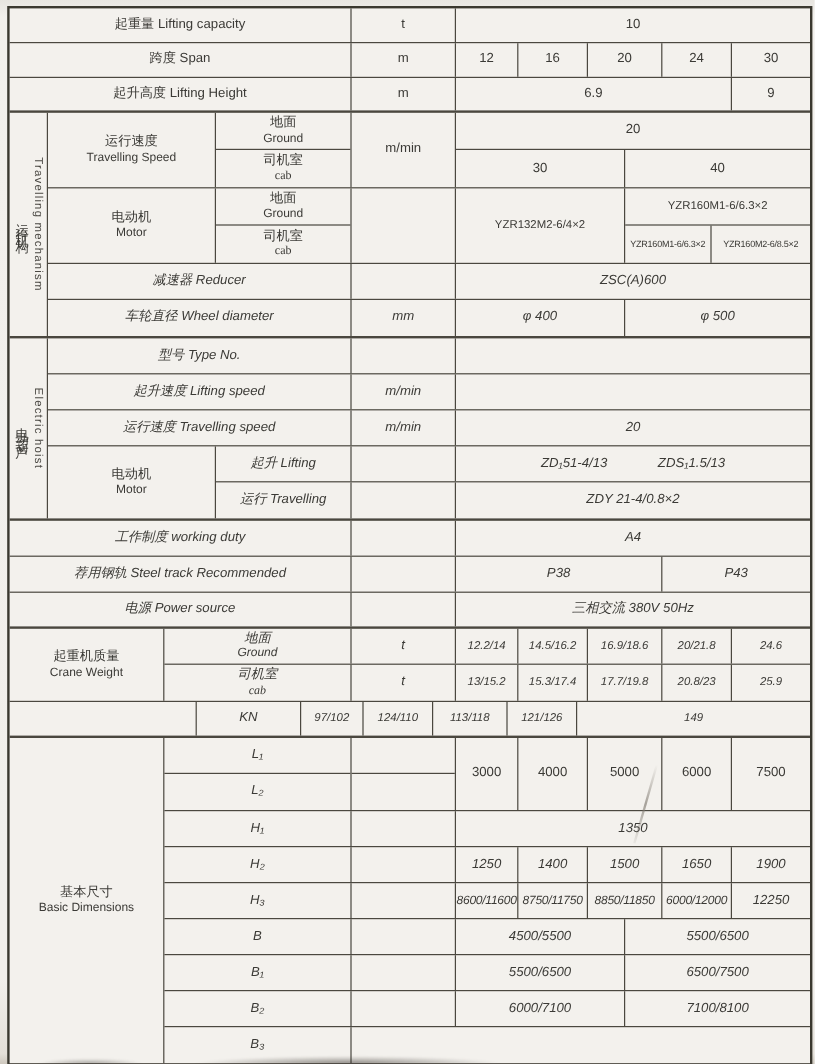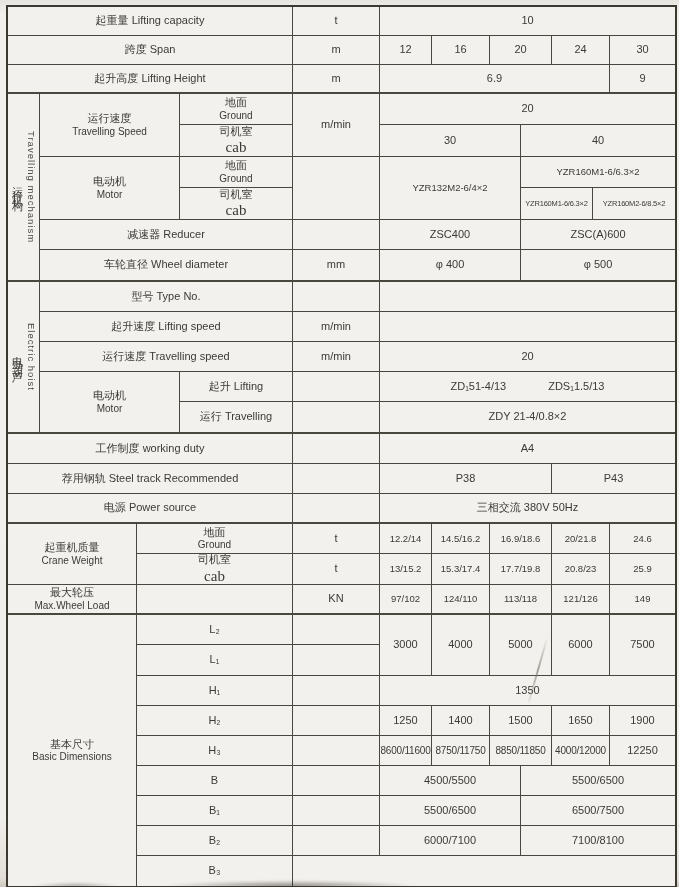--- a/index.html
+++ b/index.html
@@ -22,37 +22,37 @@
   .vx { display: flex; flex-direction: column; min-height: 0; }
   .hx > * { border-right: 1px solid #4a473f; flex: 0 0 auto; }
   .hx > *:last-child { border-right: none; }
   .vx > * { border-bottom: 1px solid #4a473f; }
   .vx > *:last-child { border-bottom: none; }
   .tbl > .sep { border-bottom-width: 2px; }
   .grow { flex: 1 1 auto !important; min-width: 0; }
   .c { display: flex; align-items: center; justify-content: center; text-align: center; font-size: 11px; line-height: 1.2; overflow: hidden; }
   .two { flex-direction: column; }
   .two span { display: block; }
-  .r29 { height: 29px; } .r30 { height: 30px; } .r31 { height: 31px; }
+  .r29 { height: 29px; } .r30 { height: 30px; font-style: italic; } .r31 { height: 31px; }
   .w-cat { width: 32px; }
   .w-lab { width: 140px; }
   .w-sub { width: 113px; }
   .w-unit { width: 87px; }
   .w-lab2 { width: 253px; }
   .w-labfull { width: 285px; }
   .w-cwlab { width: 129px; }
   .w-cwsub { width: 156px; }
   .cA { width: 52px; } .cB { width: 58px; } .cC { width: 62px; } .cD { width: 58px; }
   .bL { width: 141px; }
   .pL { width: 172px; }
   .sL { width: 230px; }
   .mL { width: 72px; }
   .zh-lab { font-size: 11px; }
   .en-lab { font-size: 10px; }
-  .cab { font-size: 15px; font-family: "Liberation Serif","DejaVu Serif",serif; }
+  .cab { font-size: 10px; font-family: "Liberation Serif","DejaVu Serif",serif; }
   .vlab { flex-direction: row; gap: 2px; }
   .vlab .vzh { writing-mode: vertical-rl; text-orientation: upright; font-size: 11px; letter-spacing: 5px; }
   .vlab .ven { writing-mode: vertical-rl; font-size: 9.5px; letter-spacing: 1px; color: #4a4843; }
   .pair { gap: 28px; margin-top: 47px; }
   .pairwide { gap: 42px; align-items: center; }
   .sm { font-size: 9.5px; }
   .xs { font-size: 7.5px; letter-spacing: -0.2px; }
   .h3v { font-size: 10px; letter-spacing: -0.2px; }
   
   .scratch { position: absolute; left: 537px; top: 636px; width: 2px; height: 68px; transform: rotate(16deg); background: linear-gradient(180deg, rgba(140,134,125,.0), rgba(125,119,110,.65), rgba(140,134,125,.1)); pointer-events: none; }
@@ -149,21 +149,20 @@
                 <div class="c grow xs">YZR160M2-6/8.5×2</div>
               </div>
             </div>
           </div>
         </div>
 
         <div class="hx r30">
           <div class="c w-lab2">减速器 Reducer</div>
           <div class="c w-unit"></div>
           <div class="grow hx">
-            <div class="c bL">ZSC400</div>
             <div class="c grow">ZSC(A)600</div>
           </div>
         </div>
 
         <div class="hx r30">
           <div class="c w-lab2">车轮直径 Wheel diameter</div>
           <div class="c w-unit">mm</div>
           <div class="grow hx">
             <div class="c bL">φ 400</div>
             <div class="c grow">φ 500</div>
@@ -281,46 +280,42 @@
             <div class="c cB sm">15.3/17.4</div>
             <div class="c cC sm">17.7/19.8</div>
             <div class="c cD sm">20.8/23</div>
             <div class="c grow sm">25.9</div>
           </div>
         </div>
       </div>
     </div>
 
     <div class="hx r30 sep">
-      <div class="c w-cwlab two">
-        <span class="zh-lab">最大轮压</span>
-        <span class="en-lab">Max.Wheel Load</span>
-      </div>
       <div class="c w-cwsub"></div>
       <div class="c w-unit">KN</div>
       <div class="grow hx">
         <div class="c cA sm">97/102</div>
         <div class="c cB sm">124/110</div>
         <div class="c cC sm">113/118</div>
         <div class="c cD sm">121/126</div>
         <div class="c grow sm">149</div>
       </div>
     </div>
 
     <div class="hx">
       <div class="c w-cwlab two">
         <span class="zh-lab">基本尺寸</span>
         <span class="en-lab">Basic Dimensions</span>
       </div>
       <div class="grow vx">
 
         <div class="hx">
           <div class="vx w-cwsub">
+            <div class="c r30">L₁</div>
             <div class="c r30">L₂</div>
-            <div class="c r30">L₁</div>
           </div>
           <div class="vx w-unit">
             <div class="c r30"></div>
             <div class="c r30"></div>
           </div>
           <div class="grow hx">
             <div class="c cA">3000</div>
             <div class="c cB">4000</div>
             <div class="c cC">5000</div>
             <div class="c cD">6000</div>
@@ -346,21 +341,21 @@
           </div>
         </div>
 
         <div class="hx r30">
           <div class="c w-cwsub">H₃</div>
           <div class="c w-unit"></div>
           <div class="grow hx">
             <div class="c cA h3v">8600/11600</div>
             <div class="c cB h3v">8750/11750</div>
             <div class="c cC h3v">8850/11850</div>
-            <div class="c cD h3v">4000/12000</div>
+            <div class="c cD h3v">6000/12000</div>
             <div class="c grow">12250</div>
           </div>
         </div>
 
         <div class="hx r30">
           <div class="c w-cwsub">B</div>
           <div class="c w-unit"></div>
           <div class="grow hx">
             <div class="c bL">4500/5500</div>
             <div class="c grow">5500/6500</div>

